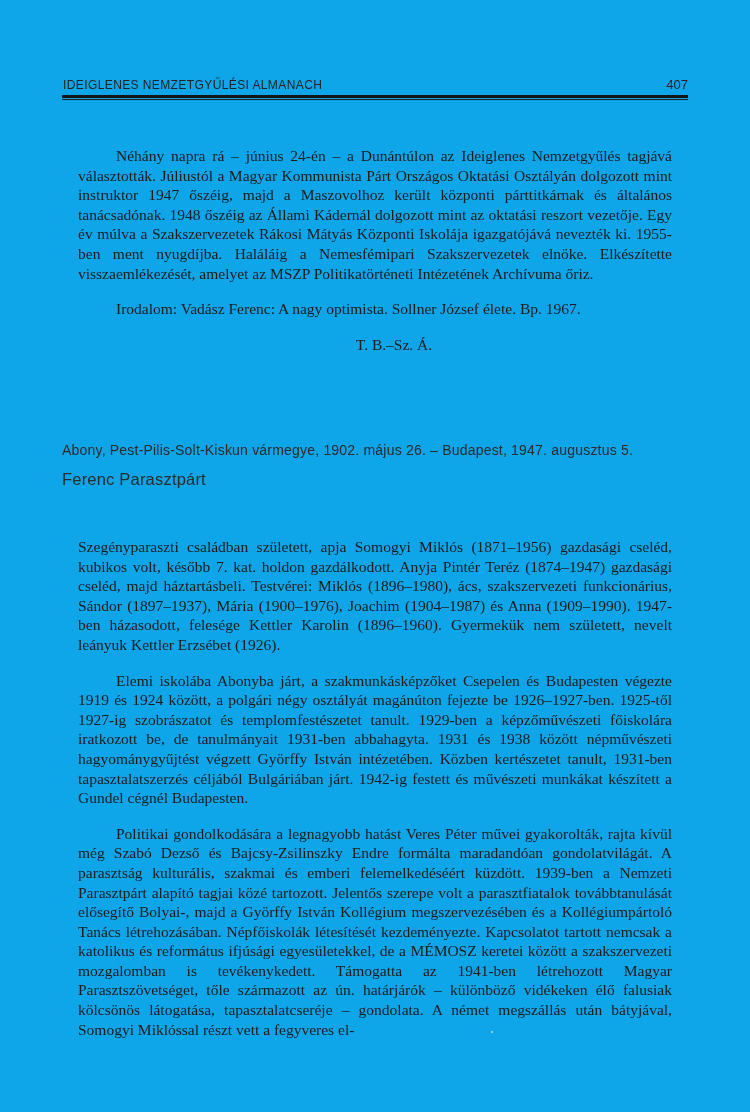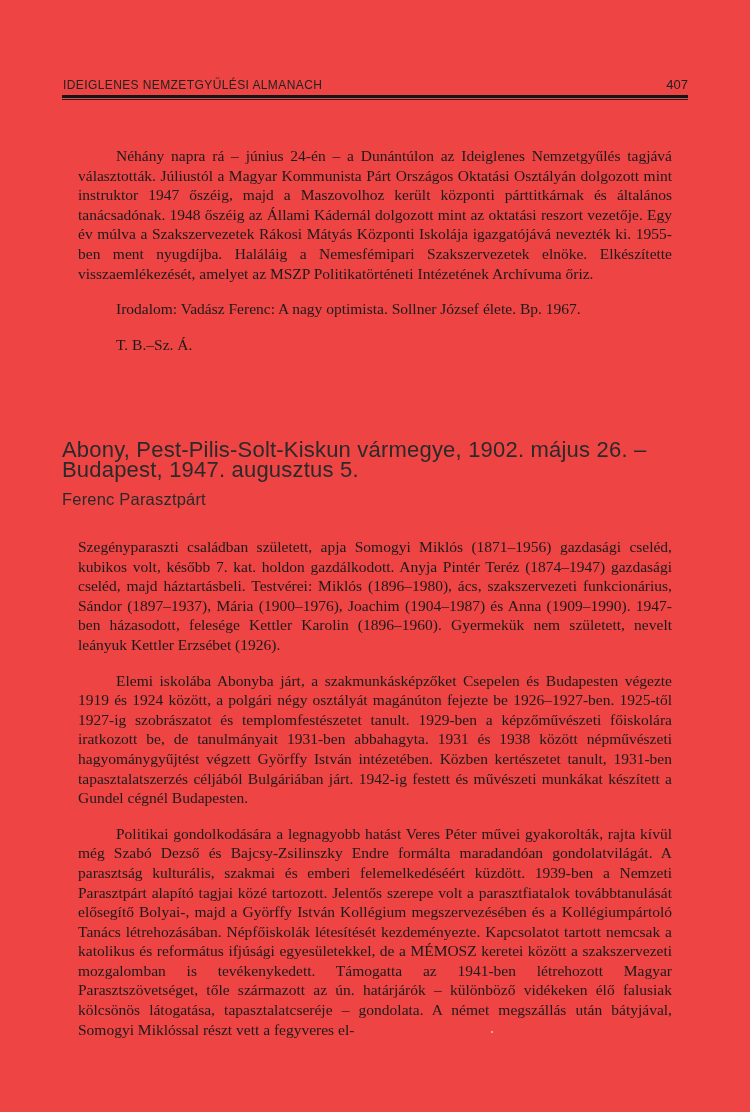--- a/index.html
+++ b/index.html
@@ -5,21 +5,21 @@
   html, body {
     margin: 0;
     padding: 0;
     background: #e8e8e8;
   }
   .page {
     position: relative;
     width: 750px;
     height: 1112px;
     margin: 0 auto;
-    background: #ef4444;
+    background: #0ea5e9;
     color: #1b1b1b;
     overflow: hidden;
   }
   
   .doc-header {
     position: absolute;
     top: 77px;
     left: 63px;
     right: 62px;
     display: flex;
@@ -64,21 +64,21 @@
   }
   .serif-block p {
     margin: 16px;
     text-indent: 38px;
   }
   .serif-block p.no-indent {
     text-indent: 0;
   }
   .intro { top: 130px; }
   .signature {
-    text-align: left;
+    text-align: center;
     margin-top: 2px;
     text-indent: 0;
   }
   
   .entry-head {
     position: absolute;
     top: 429px;
     left: 62px;
     right: 62px;
     font-family: "Liberation Sans", "DejaVu Sans", sans-serif;
@@ -86,21 +86,21 @@
   }
   .entry-name {
     margin: 0;
     font-size: 37px;
     line-height: 39px;
     font-weight: 300;
     letter-spacing: 0.5px;
   }
   .entry-vital {
     margin: 11px 0 0 0;
-    font-size: 22px;
+    font-size: 14px;
     line-height: 20px;
     font-weight: 300;
     letter-spacing: 0.2px;
   }
   .entry-party {
     margin: 9px 0 0 0;
     font-size: 16.5px;
     line-height: 20px;
     font-weight: 300;
     letter-spacing: 0.2px;

